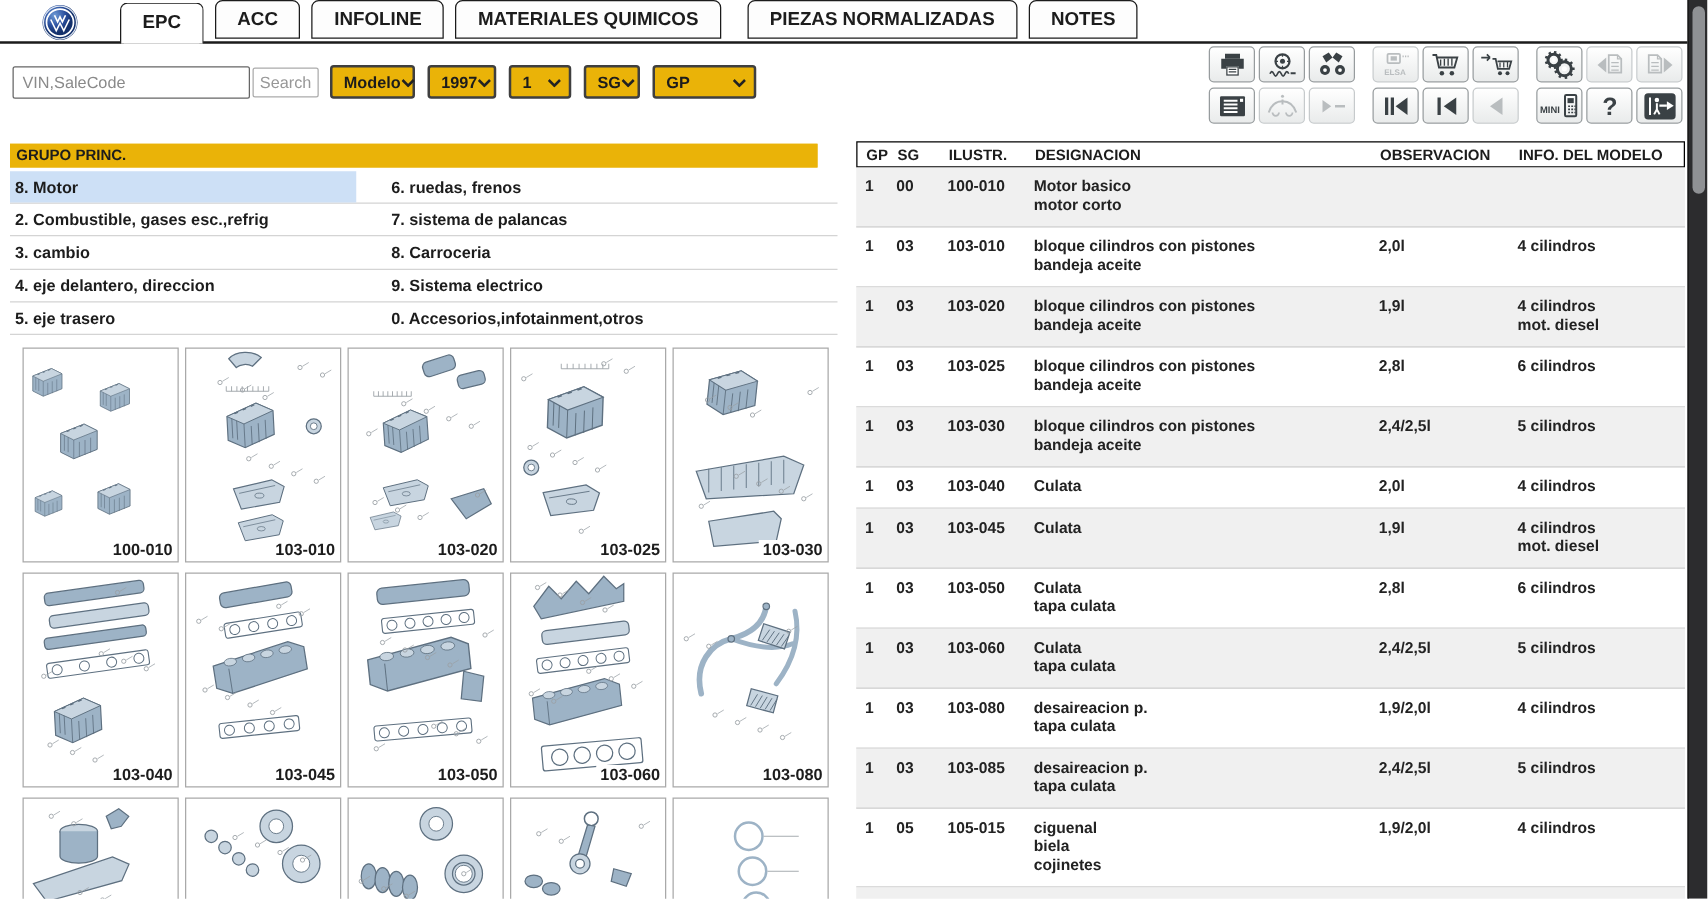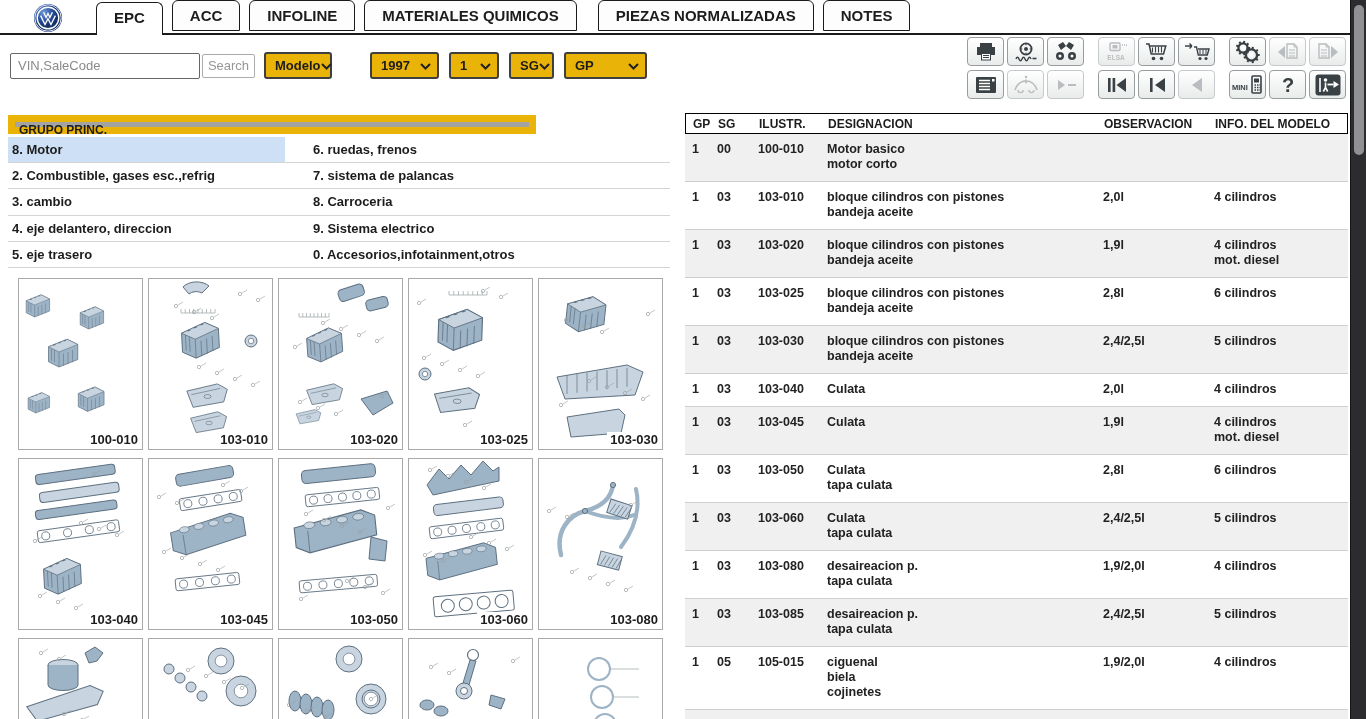--- a/index.html
+++ b/index.html
@@ -30,23 +30,23 @@
   
   .toolbar{position:absolute;top:37px;right:20px;display:flex;flex-direction:column;gap:4px;}
   .tb-row{display:flex;gap:14px;justify-content:flex-end;}
   .tb-group{display:flex;gap:3px;}
   .tb-btn{width:37px;height:29px;border:1px solid #979c9e;border-radius:4px;
       background:linear-gradient(#ffffff,#e9ebeb);display:flex;align-items:center;
       justify-content:center;color:#3a4145;padding:0;}
   .tb-btn.disabled{color:#b9bdbf;border-color:#c6cacc;}
   .tb-btn .ic{display:flex;}
   
-  .grupo-header{position:absolute;left:8px;top:115px;width:528px;height:19px;
-      border:7px solid #eab308;font-weight:700;font-size:12px;line-height:16px;
-      padding-left:4px;background:#a3a3a3;}
+  .grupo-header{position:absolute;left:8px;top:115px;width:646px;height:19px;
+      border:1px solid #eab308;font-weight:700;font-size:12px;line-height:16px;
+      padding-left:4px;background:#eab308;}
   .grupo-list{position:absolute;left:8px;top:137px;width:662px;}
   .grow{display:flex;height:26.2px;border-bottom:1px solid #d4d4d4;}
   .gcell{display:flex;align-items:center;font-weight:700;font-size:13px;}
   .gcell.left{width:277px;padding-left:4px;}
   .gcell.right{flex:1;padding-left:28px;}
   .gcell.selected{background:var(--hl,#cde0f6);}
   
   .thumbs{position:absolute;left:18px;top:278px;display:grid;
       grid-template-columns:repeat(5,125px);grid-auto-rows:172px;
       column-gap:5px;row-gap:8px;}
@@ -100,21 +100,21 @@
 <div class="searchbar">
   <input class="search-input" placeholder="VIN,SaleCode" style="">
   <button class="search-btn">Search</button>
   <div class="dds" id="dropdowns">
       <div class="dd" style="width: 68px;">
         <span>Modelo</span>
         <span><svg width="11" height="7" viewBox="0 0 11 7">
             <path d="M1 1l4.5 4.5L10 1" fill="none" stroke="#222" stroke-width="2"></path>
           </svg></span>
       </div>
-      <div class="dd" style="width: 69px; margin-left: 28px;">
+      <div class="dd" style="width: 55px;">
         <span>1997</span>
         <span><svg width="11" height="7" viewBox="0 0 11 7">
             <path d="M1 1l4.5 4.5L10 1" fill="none" stroke="#222" stroke-width="2"></path>
           </svg></span>
       </div>
       <div class="dd" style="width: 50px;">
         <span>1</span>
         <span><svg width="11" height="7" viewBox="0 0 11 7">
             <path d="M1 1l4.5 4.5L10 1" fill="none" stroke="#222" stroke-width="2"></path>
           </svg></span>

